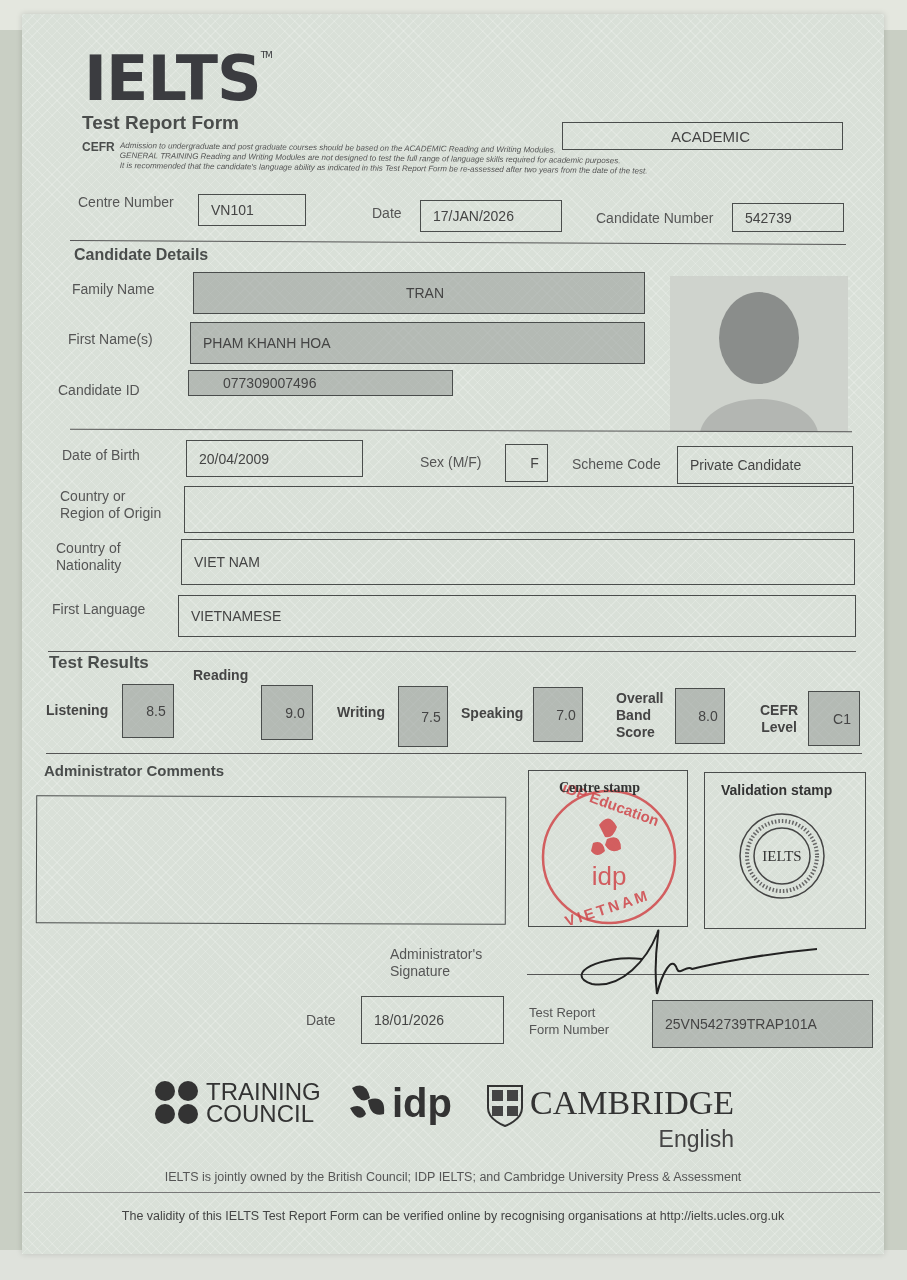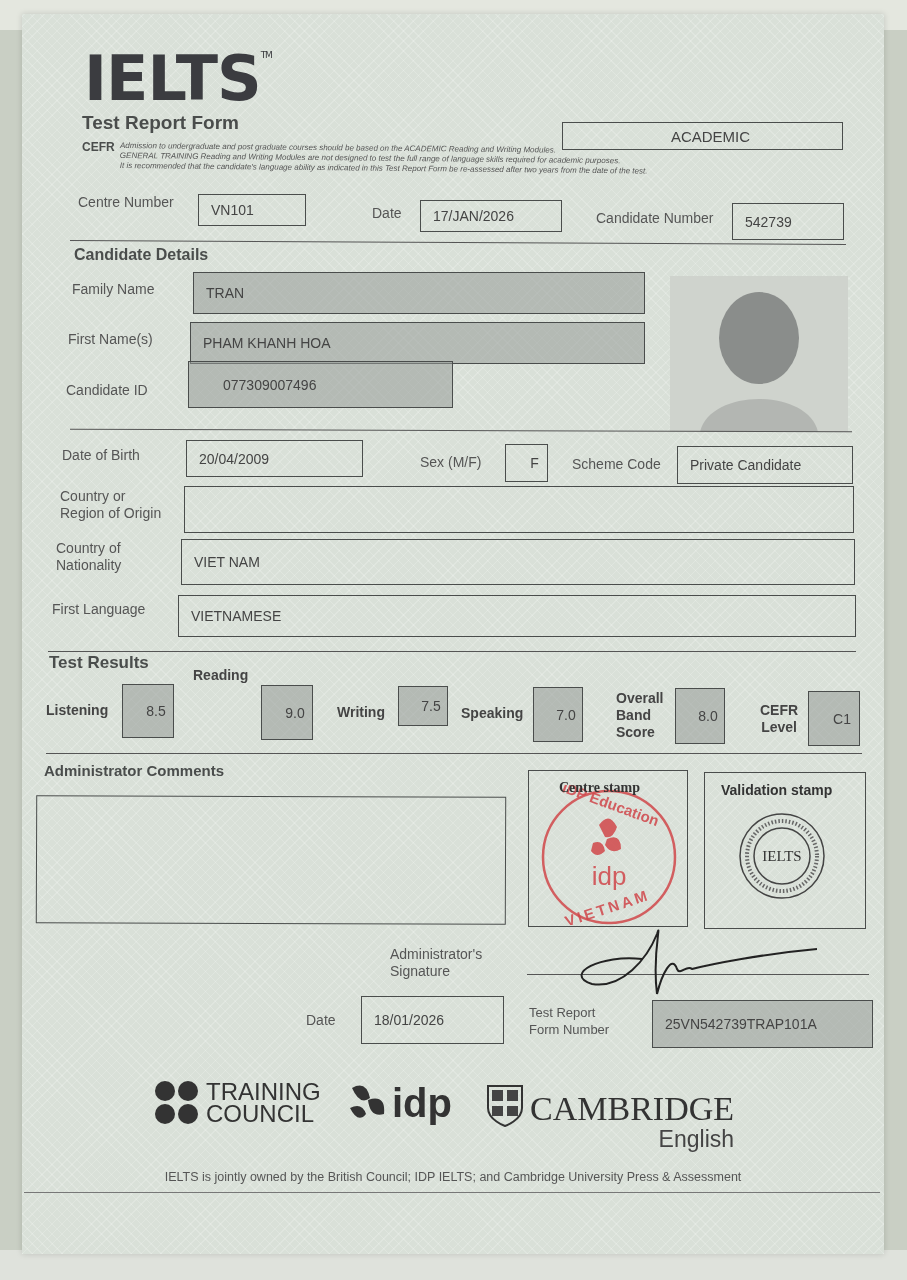--- a/index.html
+++ b/index.html
@@ -67,36 +67,36 @@
 
   <div class="lbl" style="left:56px;top:180px;">Centre Number</div>
   <div class="box" style="left:176px;top:180px;width:108px;height:32px;">
       <span>VN101</span>
     </div>
   <div class="lbl" style="left:350px;top:191px;">Date</div>
   <div class="box" style="left:398px;top:186px;width:142px;height:32px;">
       <span>17/JAN/2026</span>
     </div>
   <div class="lbl" style="left:574px;top:196px;">Candidate Number</div>
-  <div class="box" style="left:710px;top:189px;width:112px;height:37px;">
+  <div class="box" style="left:710px;top:189px;width:112px;height:29px;">
       <span>542739</span>
     </div>
   <div class="hline" style="left:48px;top:228px;width:776px;transform:rotate(0.3deg);"></div>
 
   <div class="section" style="left:52px;top:232px;">Candidate Details</div>
   <div class="lbl" style="left:50px;top:267px;">Family Name</div>
-  <div class="box shaded" style="left:171px;top:258px;width:452px;height:42px;">
+  <div class="box shaded" style="left:171px;top:258px;width:452px;height:42px;justify-content:center;">
       <span>TRAN</span>
     </div>
   <div class="lbl" style="left:46px;top:317px;">First Name(s)</div>
   <div class="box shaded" style="left:168px;top:308px;width:455px;height:42px;">
       <span>PHAM KHANH HOA</span>
     </div>
-  <div class="lbl" style="left:44px;top:368px;">Candidate ID</div>
-  <div class="box shaded" style="left:166px;top:347px;width:265px;height:47px;padding-left:34px;">
+  <div class="lbl" style="left:36px;top:368px;">Candidate ID</div>
+  <div class="box shaded" style="left:166px;top:356px;width:265px;height:26px;padding-left:34px;">
       <span>077309007496</span>
     </div>
 
   <div class="photo">
     <svg width="178" height="156" viewBox="0 0 178 156">
       <rect width="178" height="156" fill="#cfd3cd"></rect>
       <ellipse cx="89" cy="62" rx="40" ry="46" fill="#8a8d8b"></ellipse>
       <path d="M30 156 C40 112, 138 112, 148 156 Z" fill="#b3b6b2"></path>
     </svg>
   </div>
@@ -143,21 +143,21 @@
   <div class="box shaded center" style="left:100px;top:670px;width:52px;height:54px;">
       <span>8.5</span>
     </div>
 
   <div class="score-lbl" style="left:171px;top:653px;">Reading</div>
   <div class="box shaded center" style="left:239px;top:671px;width:52px;height:55px;">
       <span>9.0</span>
     </div>
 
   <div class="score-lbl" style="left:315px;top:690px;">Writing</div>
-  <div class="box shaded center" style="left:376px;top:672px;width:50px;height:40px;">
+  <div class="box shaded center" style="left:376px;top:672px;width:50px;height:61px;">
       <span>7.5</span>
     </div>
 
   <div class="score-lbl" style="left:439px;top:691px;">Speaking</div>
   <div class="box shaded center" style="left:511px;top:673px;width:50px;height:55px;">
       <span>7.0</span>
     </div>
 
   <div class="score-lbl" style="left:594px;top:676px;">
       <div>Overall</div>
@@ -235,28 +235,29 @@
       <div>COUNCIL</div>
     </div>
   </div>
   <div class="abs" style="left:326px;top:1068px;display:flex;align-items:center;">
     <svg width="40" height="42" viewBox="0 0 40 42">
       <path d="M4 6 q14 -8 18 10 q-10 8 -18 -10 z M20 18 q18 -6 16 14 q-14 4 -16 -14 z M2 26 q12 -6 16 6 q-8 10 -16 -6 z" fill="#333"></path>
     </svg>
     <div style="margin-left:4px;font-size:40px;font-weight:700;color:#333;line-height:40px;">idp</div>
   </div>
   <div class="abs" style="left:464px;top:1070px;">
-    <div style="display:flex;align-items:flex-end;">
+    <div style="display:flex;align-items:flex-start;">
       <svg width="38" height="44" viewBox="0 0 38 44">
         <path d="M2 2 H36 V24 C36 36, 19 42, 19 42 C19 42, 2 36, 2 24 Z" fill="none" stroke="#333" stroke-width="2"></path>
         <rect x="6" y="6" width="11" height="11" fill="#444"></rect>
           <rect x="21" y="6" width="11" height="11" fill="#444"></rect>
         <rect x="6" y="22" width="11" height="10" fill="#444"></rect>
           <rect x="21" y="22" width="11" height="10" fill="#444"></rect>
       </svg>
       <div style="margin-left:6px;font-family:'Liberation Serif',serif;font-size:34px;color:#333;">CAMBRIDGE</div>
     </div>
     <div style="text-align:right;font-size:23px;color:#444;margin-top:-2px;">English</div>
   </div>
 
   <div class="abs footer-owned">IELTS is jointly owned by the British Council; IDP IELTS; and Cambridge University Press &amp; Assessment</div>
   <div class="hline" style="left:2px;top:1178px;width:856px;background:#777;"></div>
+  <div class="abs footer-valid">The validity of this IELTS Test Report Form can be verified online by recognising organisations at http://ielts.ucles.org.uk</div>
 </div>
 
 </body></html>

